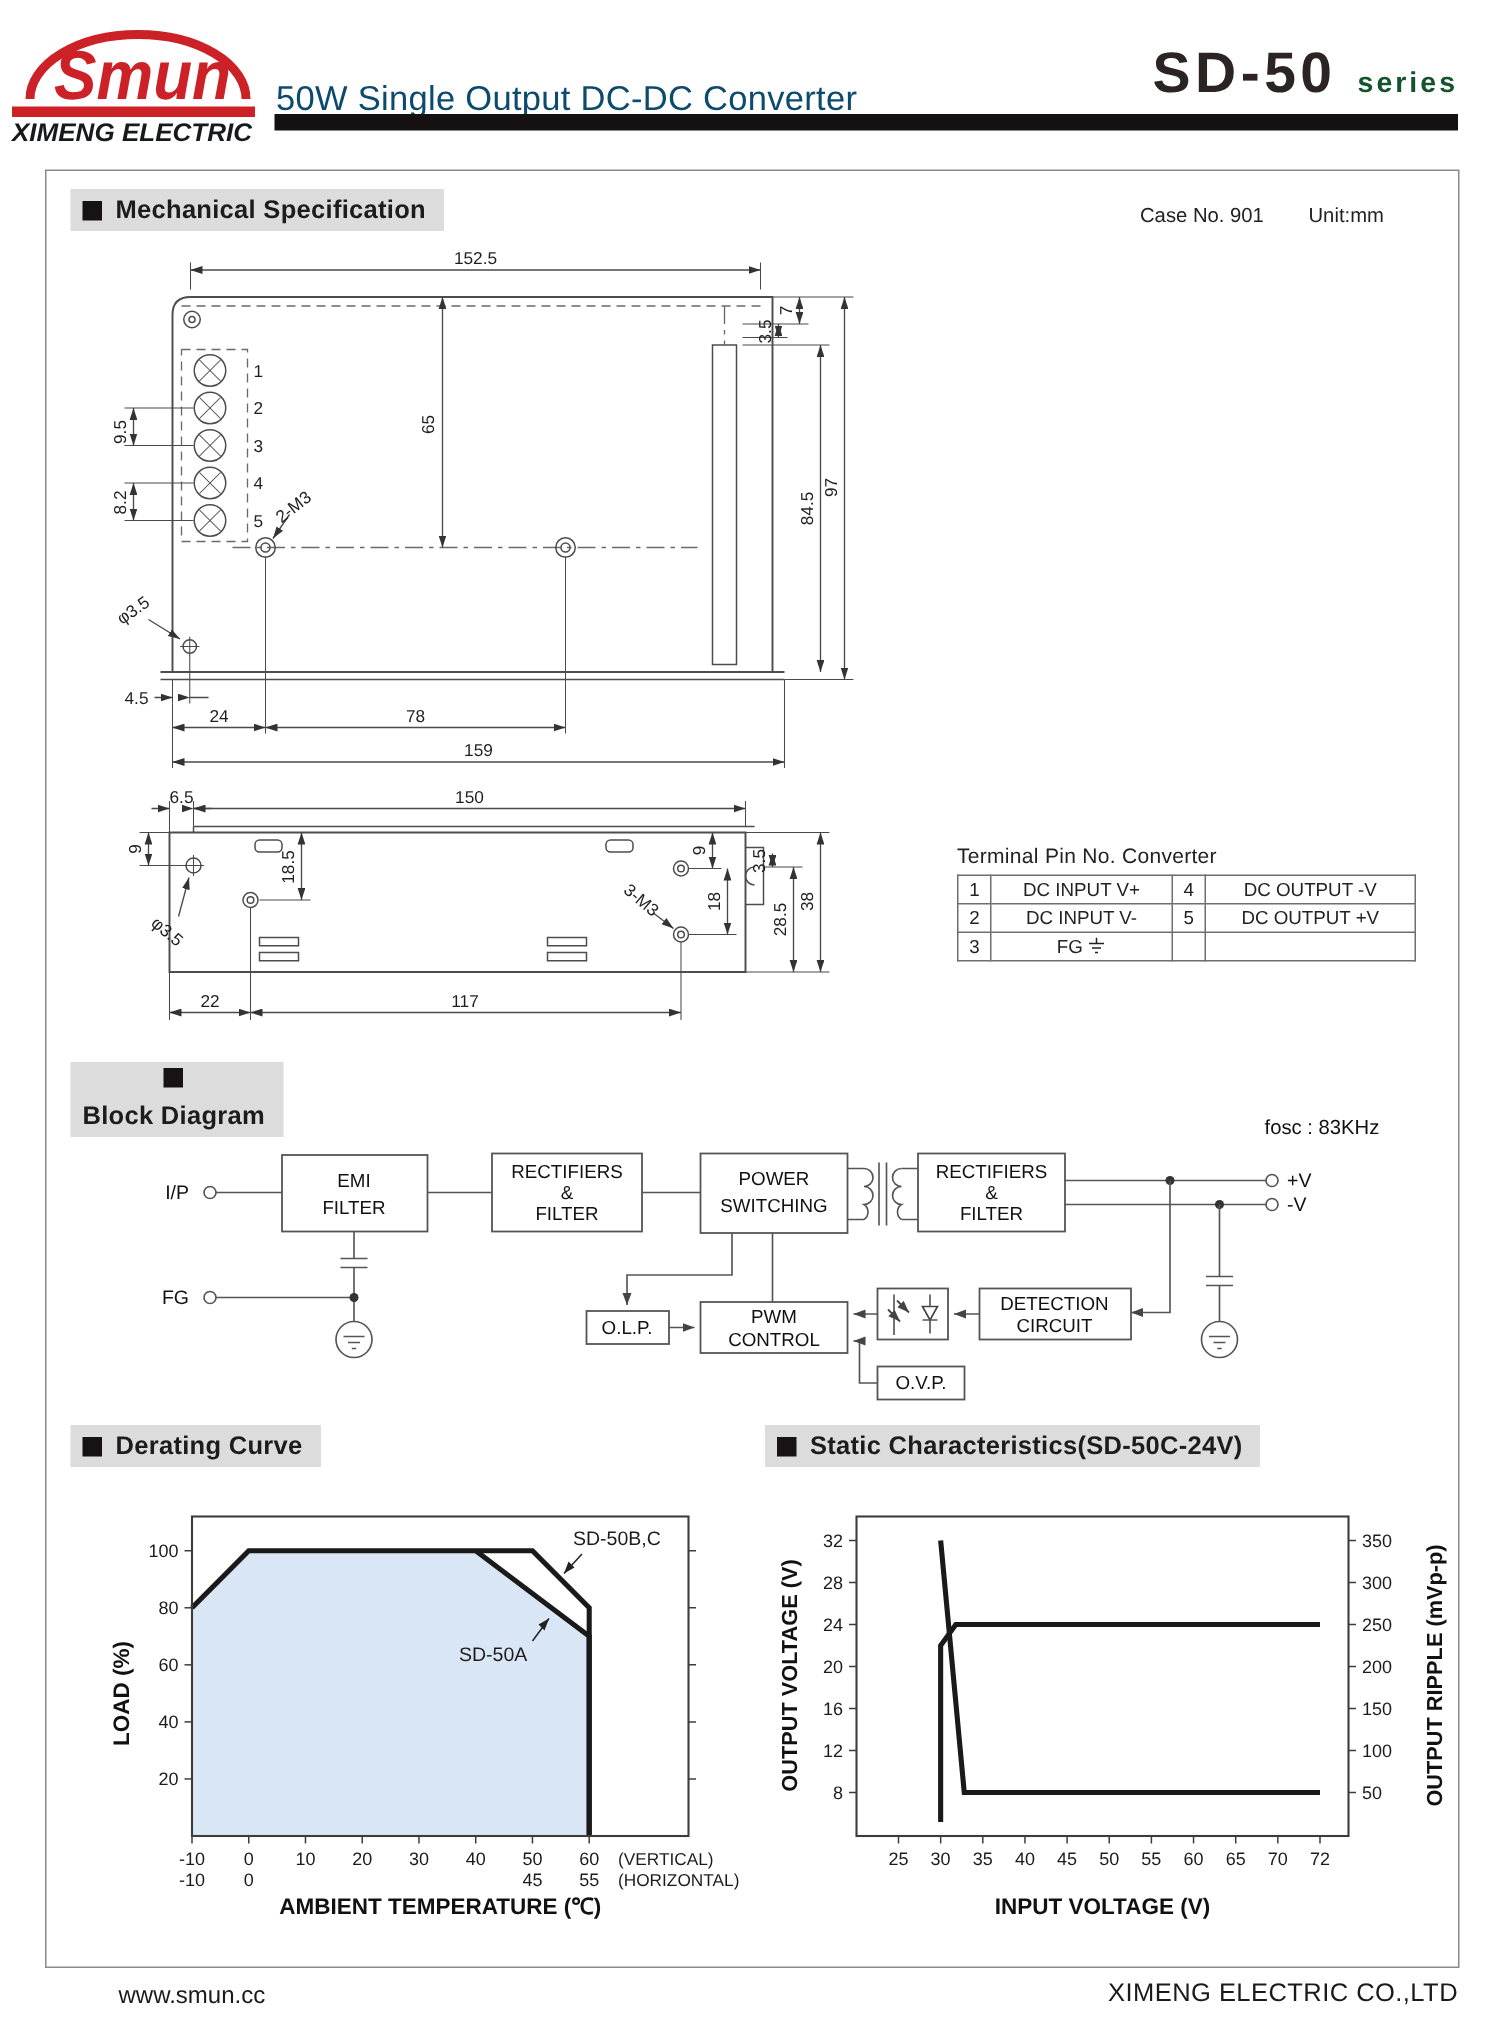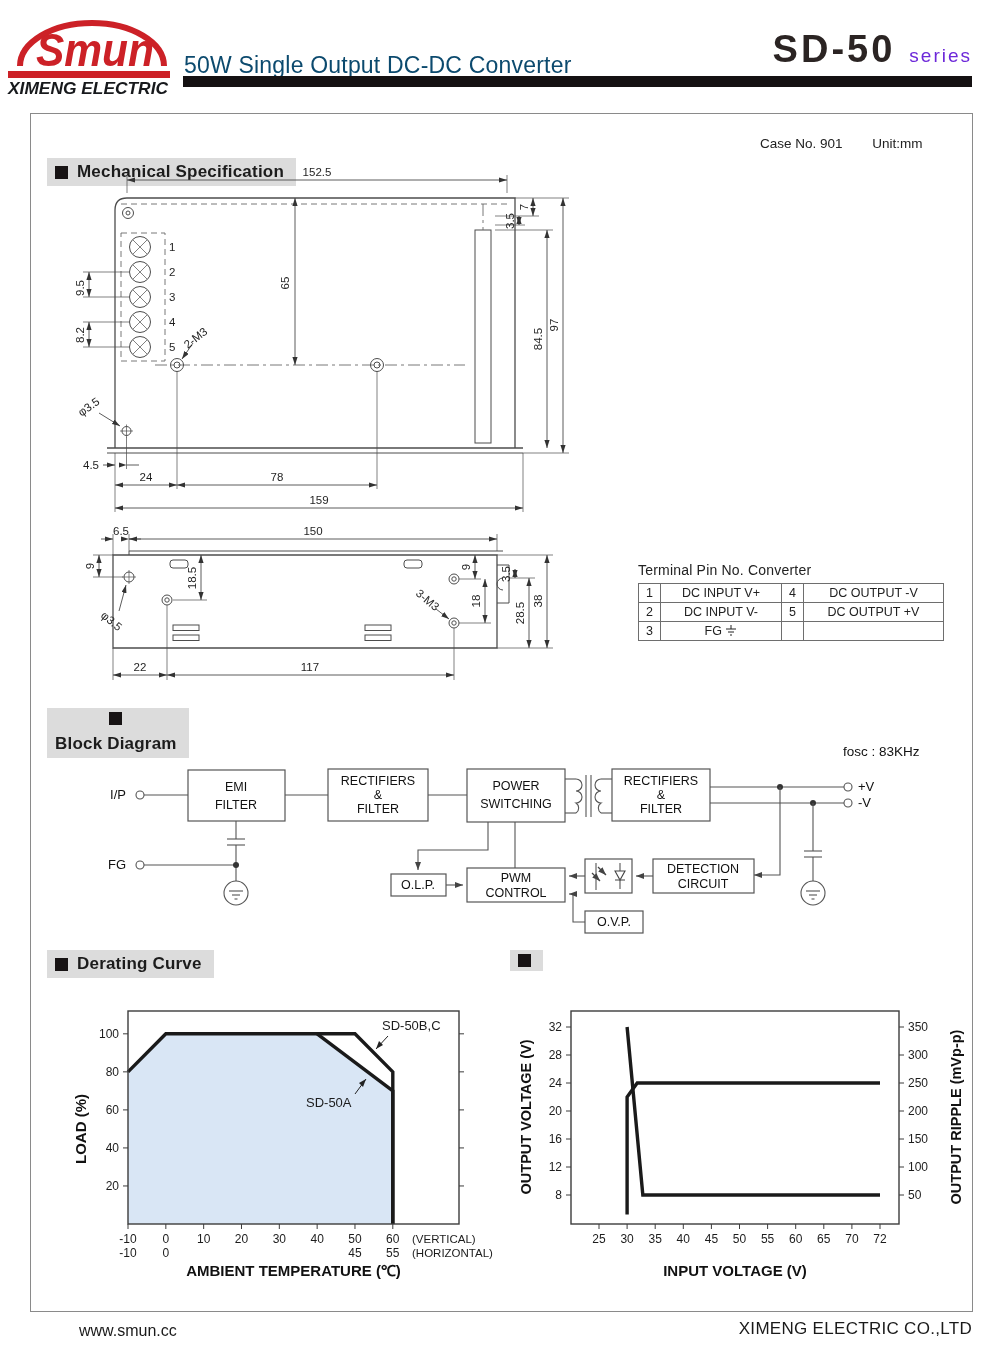--- a/index.html
+++ b/index.html
@@ -2,21 +2,21 @@
 <html><head>
 <meta charset="utf-8">
 <style>
   html,body{margin:0;padding:0;background:#fff;}
   body{width:1000px;height:1358px;position:relative;font-family:"Liberation Sans",sans-serif;color:#1a1a1a;overflow:hidden;}
   .abs{position:absolute;}
   
   .hdr-title{font-size:23px;color:#0c4a6e;letter-spacing:0.2px;}
   .hdr-bar{background:#151112;height:11px;}
   .series-name{font-size:38px;font-weight:bold;letter-spacing:3px;color:#2b2423;}
-  .series-suffix{font-size:19px;font-weight:normal;letter-spacing:2px;color:#6d28d9;margin-left:14px;}
+  .series-suffix{font-size:19px;font-weight:bold;letter-spacing:2px;color:#14532d;margin-left:14px;}
   
   .content-box{border:1px solid #8a8a8a;}
   
   .sec-head{display:inline-flex;align-items:center;gap:9px;background:#dcdcdc;padding:4px 12px 4px 8px;}
   .sec-head .sq{width:13px;height:13px;background:#171314;display:inline-block;}
   .sec-head .t{font-size:17px;font-weight:bold;color:#1c1c1c;letter-spacing:0.2px;white-space:nowrap;}
   .case-info{font-size:13.5px;color:#222;}
   .case-info span{margin-left:26px;}
   
   .pin-title{font-size:14px;color:#222;margin-bottom:5px;letter-spacing:0.2px;}
@@ -54,21 +54,21 @@
   </svg>
 </div>
 <div class="abs hdr-title" style="left:184px;top:52px;">50W Single Output DC-DC Converter</div>
 <div class="abs hdr-bar" style="left:183px;top:76px;width:789px;"></div>
 <div class="abs" style="left:748px;top:28px;width:224px;text-align:right;white-space:nowrap;">
   <span class="series-name">SD-50</span><span class="series-suffix">series</span>
 </div>
 
 <div class="abs content-box" style="left:30px;top:113px;width:941px;height:1197px;"></div>
 
-<div class="abs sec-head" style="left:47px;top:126px;margin-top:32px;">
+<div class="abs sec-head" style="left:47px;top:126px;">
   <span class="sq"></span>
   <span class="t">Mechanical Specification</span>
 </div>
 <div class="abs case-info" style="left:760px;top:136px;text-align:center;">
   <span style="margin-left:0;">Case No. 901</span>
   <span>Unit:mm</span>
 </div>
 
 <svg class="abs" style="left:55px;top:163px;" width="570" height="360" viewBox="0 0 570 360">
   <defs>
@@ -490,20 +490,21 @@
     <text x="322" y="47" font-size="13" fill="#1c1c1c">SD-50B,C</text>
     <line x1="328" y1="53" x2="316" y2="66" stroke="#222" stroke-width="1"></line>
     <polygon points="316,66 323,62 319,58" fill="#222"></polygon>
     <text x="246" y="124" font-size="13" fill="#1c1c1c">SD-50A</text>
     <line x1="295" y1="111" x2="306" y2="96" stroke="#222" stroke-width="1"></line>
     <polygon points="306,96 299,100 303,104" fill="#222"></polygon>
   </svg>
 
 <div class="abs sec-head" style="left:510px;top:950px;">
   <span class="sq"></span>
+  <span class="t">Static Characteristics(SD-50C-24V)</span>
 </div>
 <svg id="static-svg" class="abs" style="left:515px;top:983px;" width="460" height="305" viewBox="0 0 460 305">
     <polyline points="112.1,231.6 112.1,114 122.216,100 365,100" fill="none" stroke="#1a1a1a" stroke-width="3.4"></polyline>
     <polyline points="112.1,44 127.83599999999998,212 365,212" fill="none" stroke="#1a1a1a" stroke-width="3.4"></polyline>
     <rect x="56" y="28" width="328" height="213" fill="none" stroke="#3c3c3c" stroke-width="1.4"></rect>
     <line x1="51" y1="212" x2="56" y2="212" stroke="#3c3c3c" stroke-width="1"></line>
     <text x="47" y="216" font-size="12" fill="#1c1c1c" text-anchor="end">8</text>
     <line x1="51" y1="184" x2="56" y2="184" stroke="#3c3c3c" stroke-width="1"></line>
     <text x="47" y="188" font-size="12" fill="#1c1c1c" text-anchor="end">12</text>
     <line x1="51" y1="156" x2="56" y2="156" stroke="#3c3c3c" stroke-width="1"></line>

